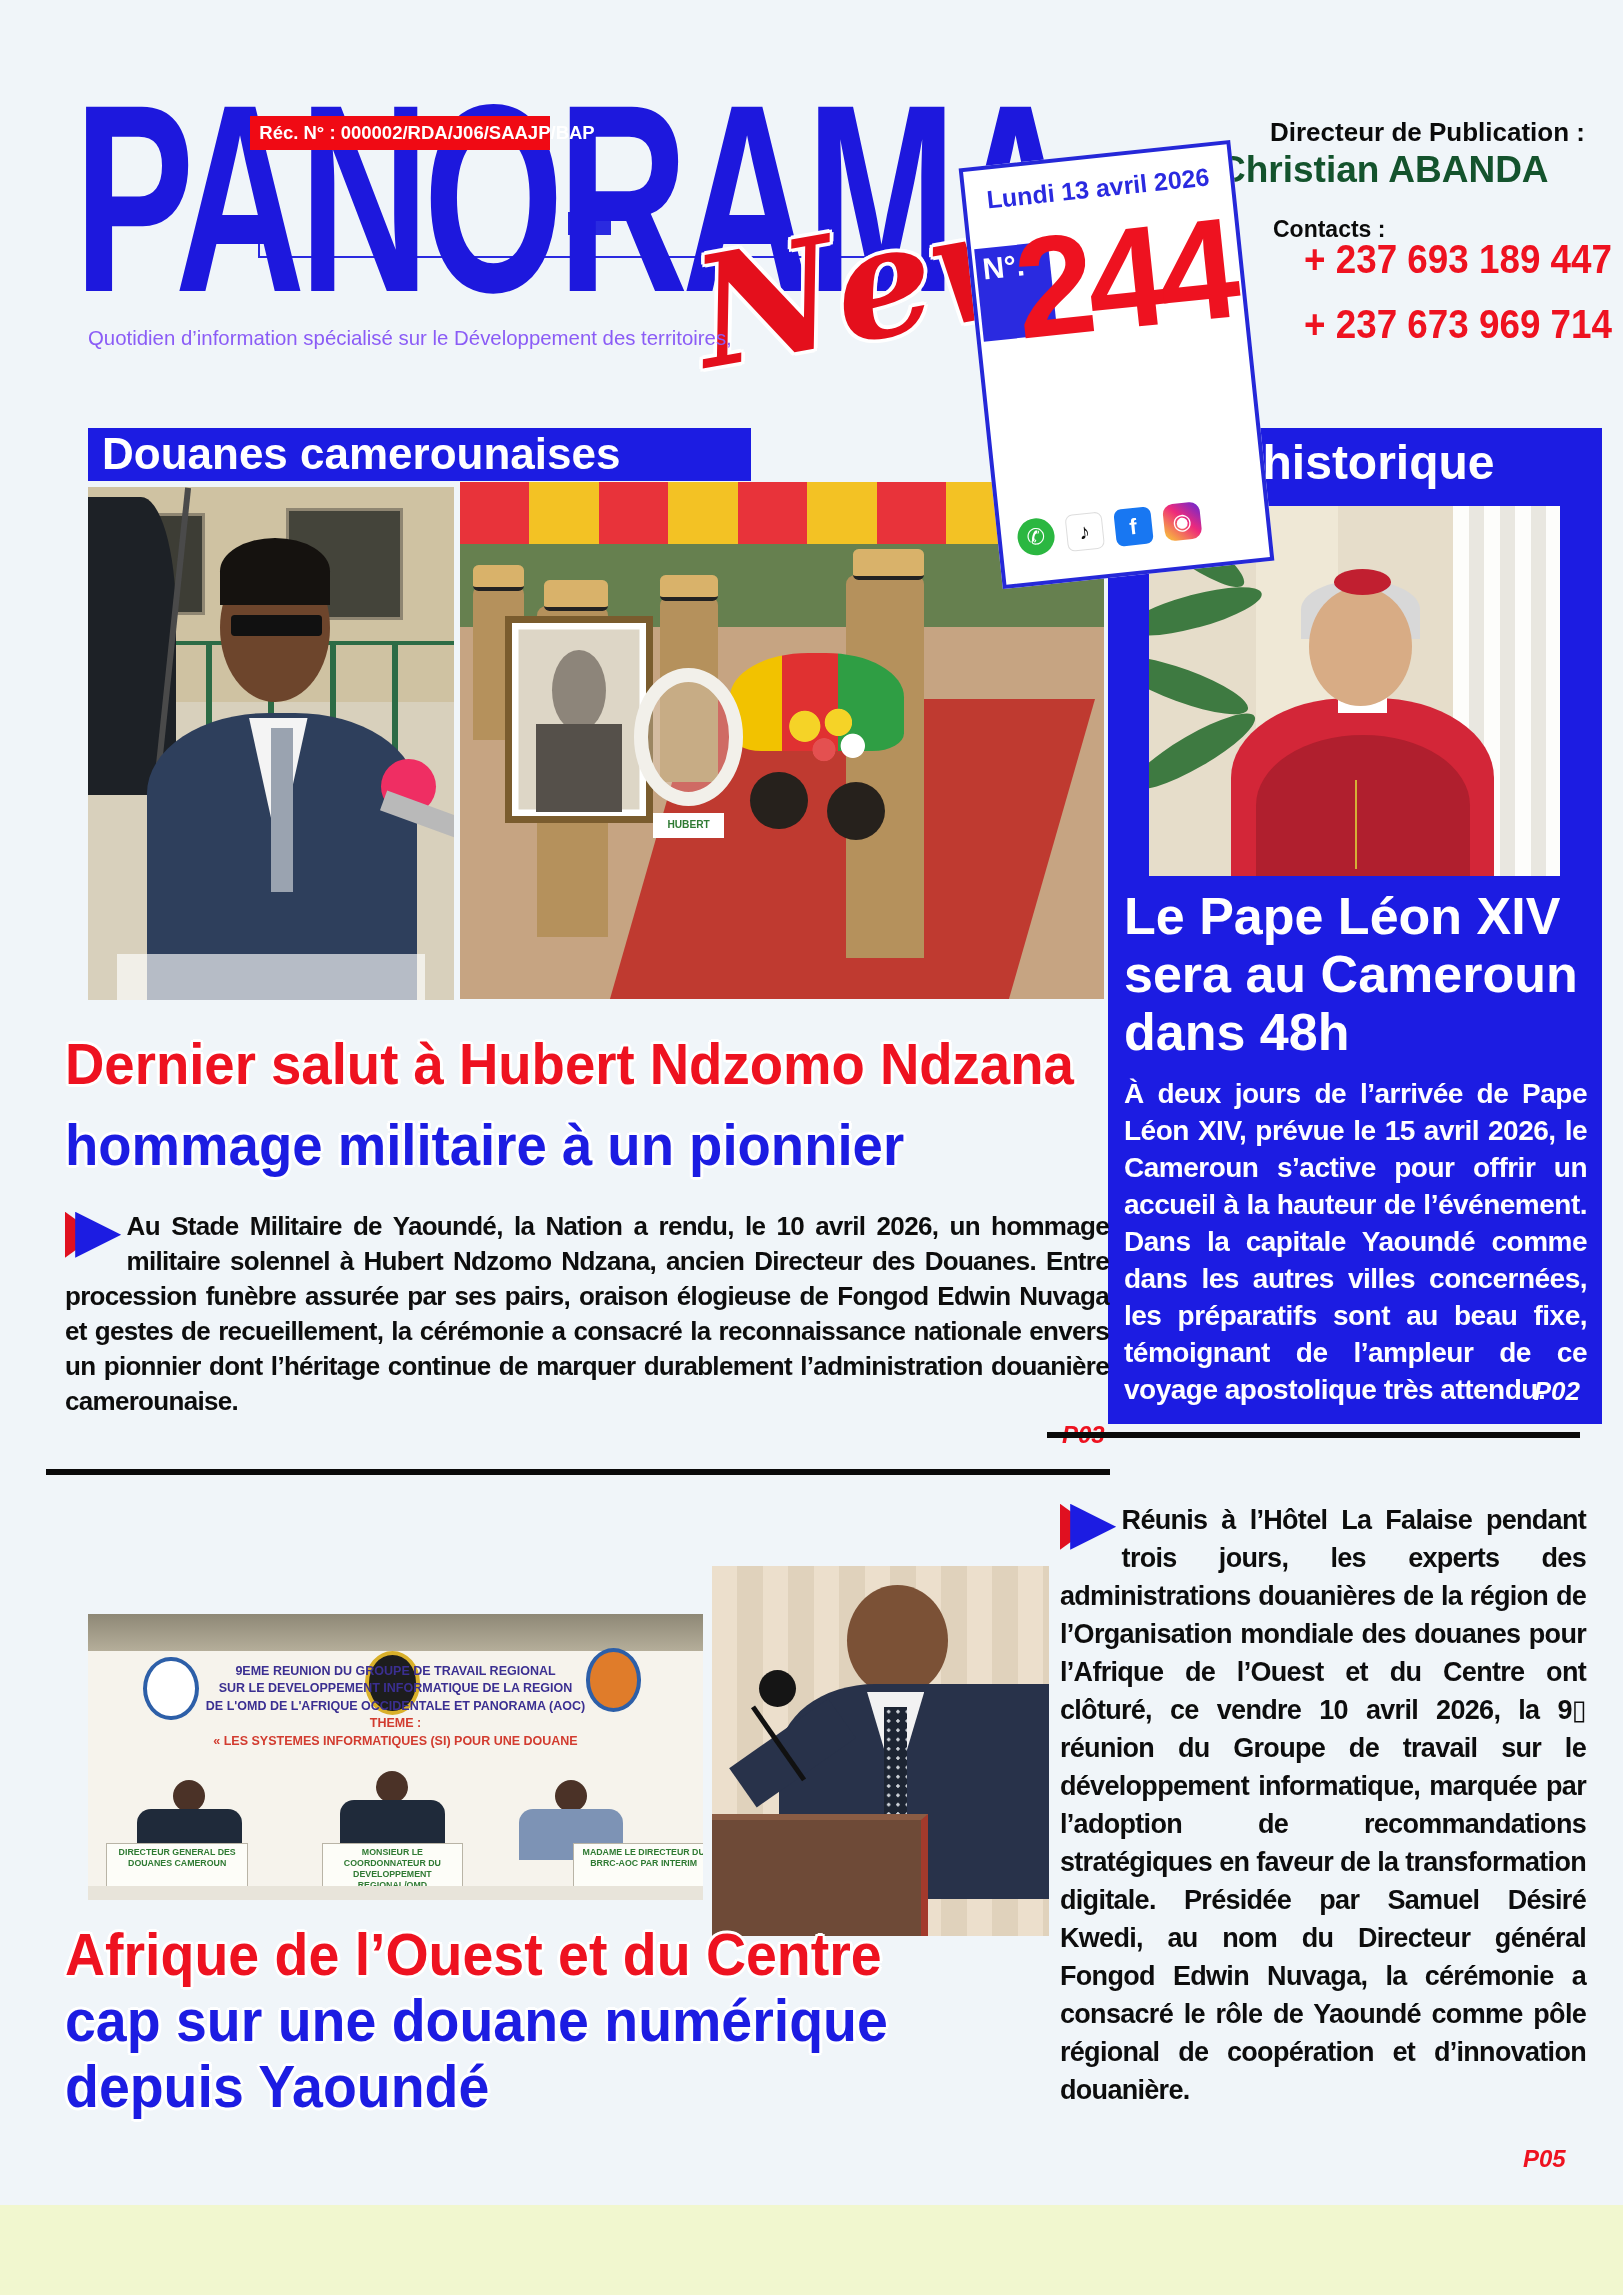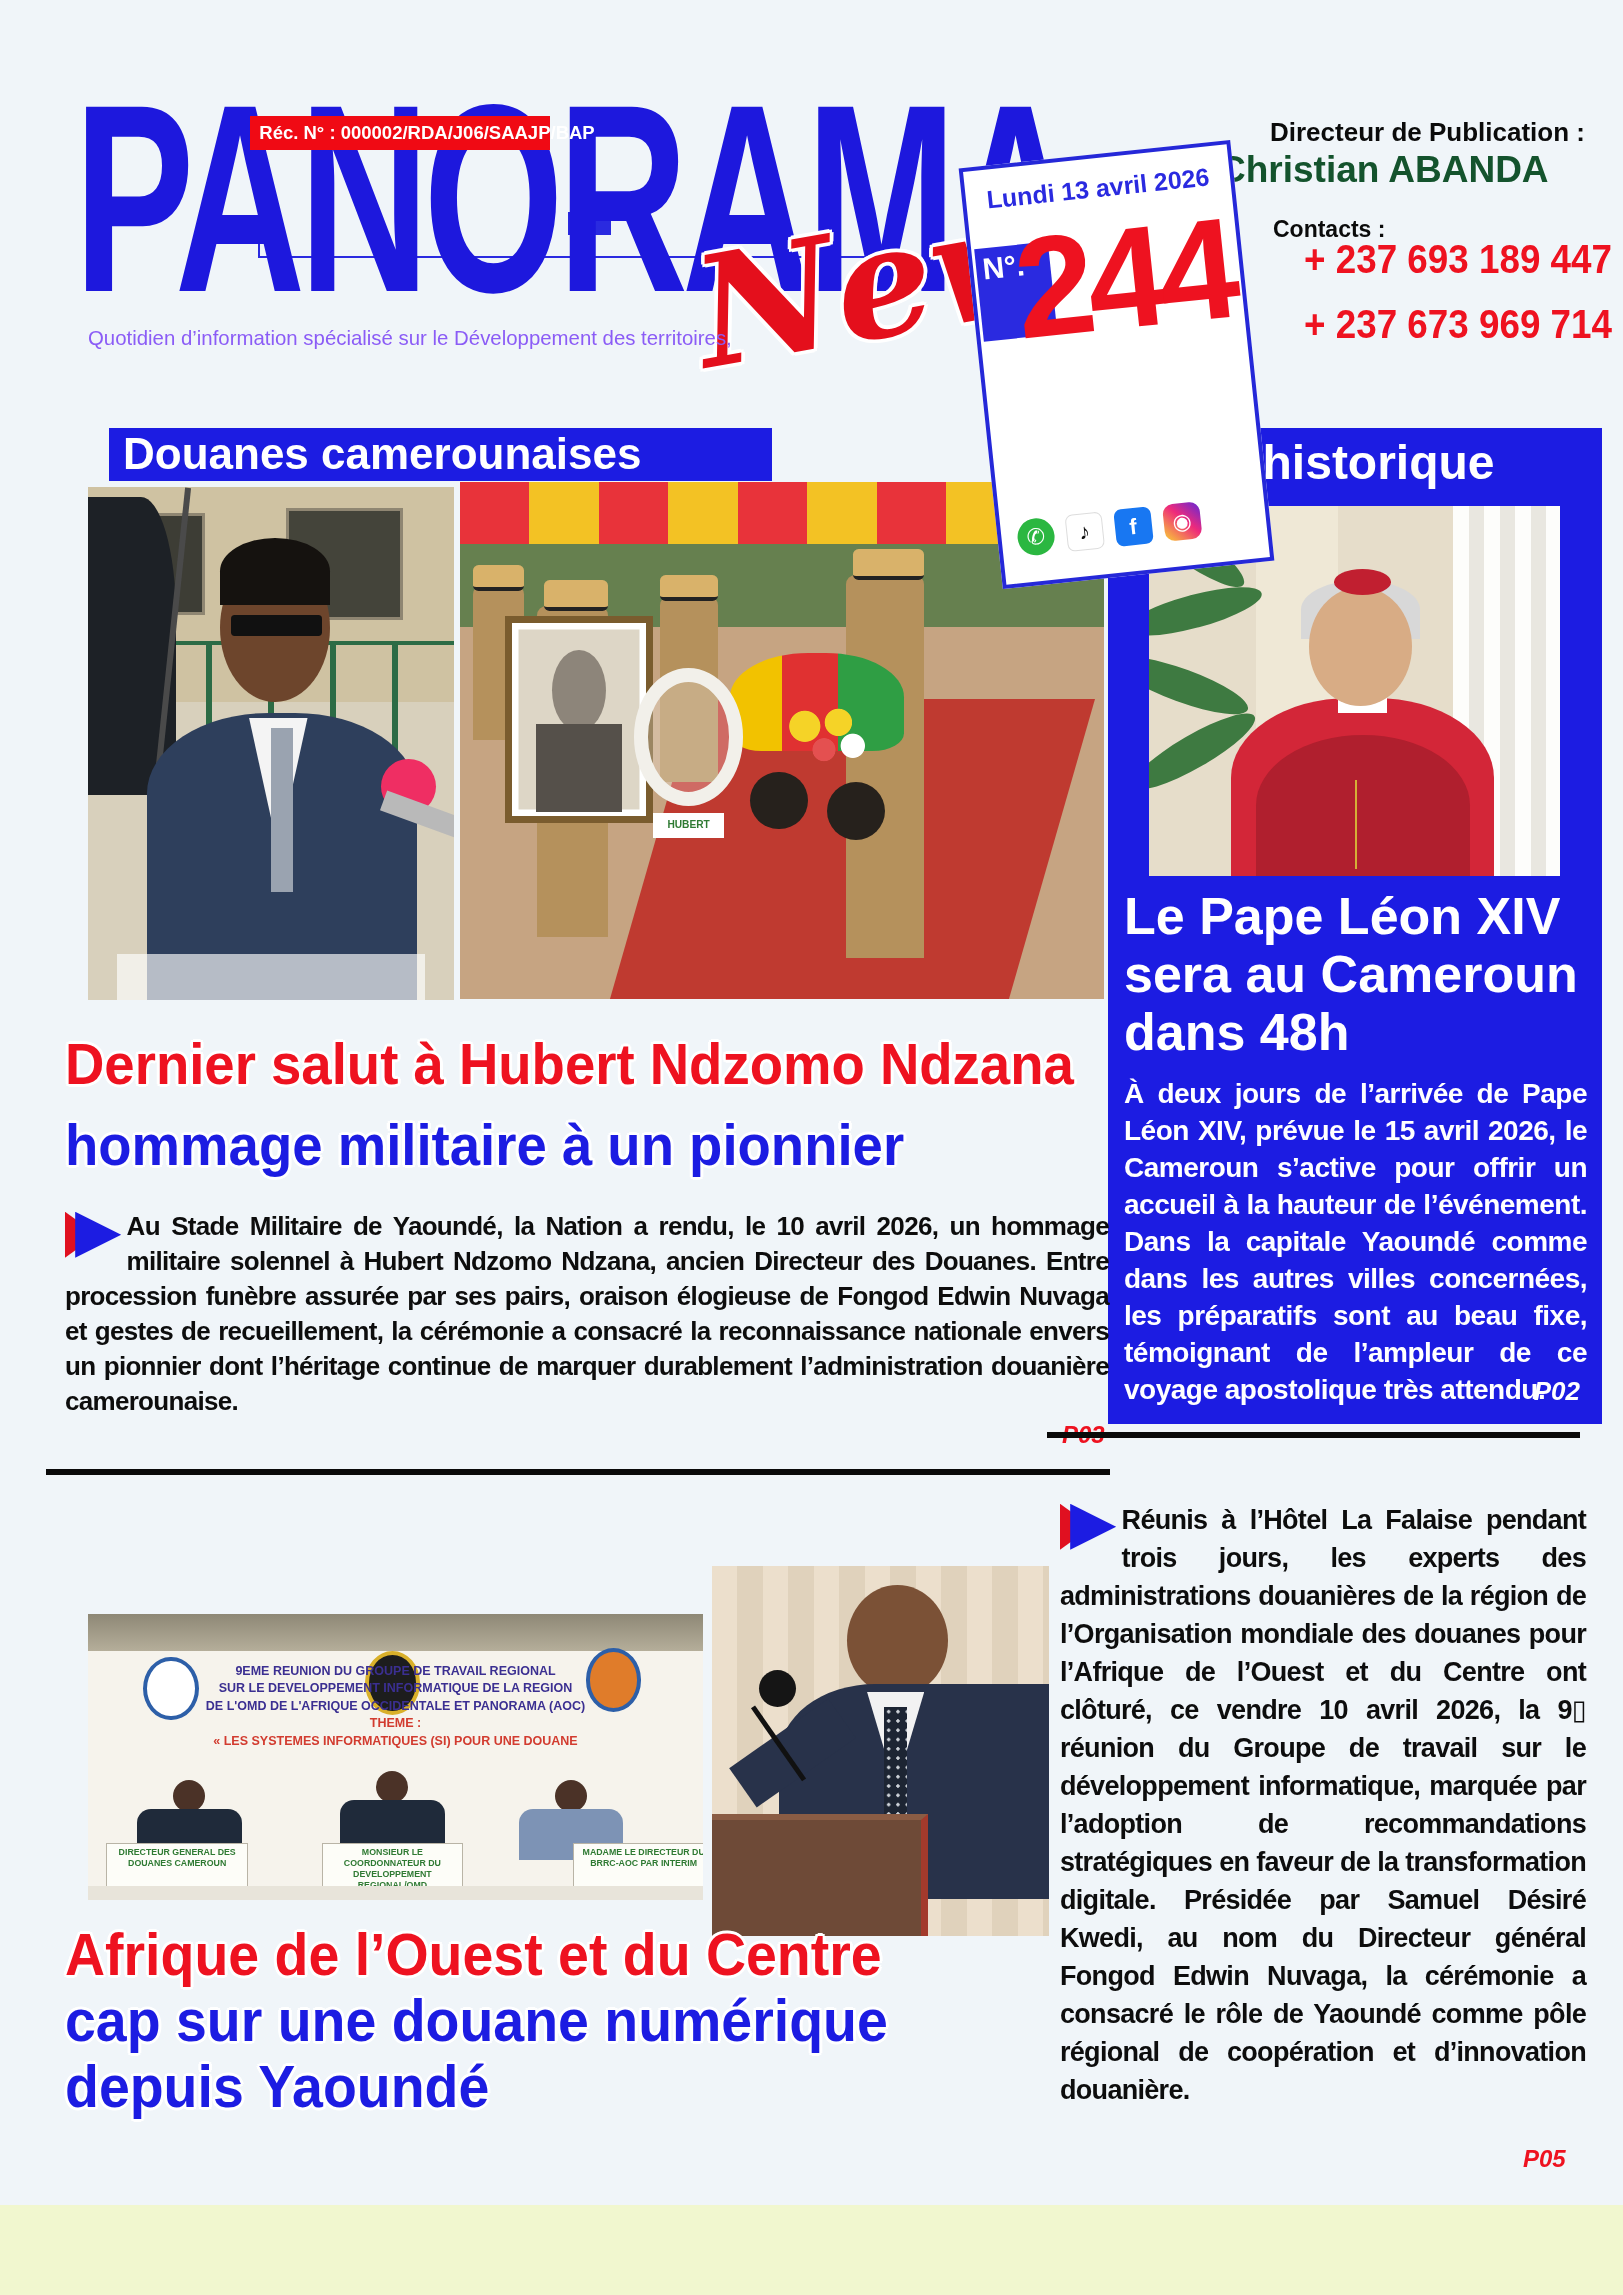--- a/index.html
+++ b/index.html
@@ -30,21 +30,21 @@
   .icon-ig { background:linear-gradient(45deg,#f9ce34,#ee2a7b 55%,#6228d7); border-radius:10.2px; }
 
   .dir-label { left:1270px; top:117px; font-size:26px; font-weight:bold; color:#0b0b0b; white-space:nowrap; }
   .dir-name { left:1219px; top:149px; font-size:37px; font-weight:bold; color:#14532d; white-space:nowrap; }
   .contacts-label { left:1273px; top:216px; font-size:23px; font-weight:bold; color:#0b0b0b; }
   .phone { font-size:40px; font-weight:bold; color:#ee1220; transform:scaleX(0.92); transform-origin:left; white-space:nowrap; }
   .phone1 { left:1304px; top:237px; }
   .phone2 { left:1304px; top:302px; }
 
   
-  .kicker { background:#1c1ce2; color:#fff; font-weight:bold; font-size:44px; height:53px; line-height:52px; padding-left:14px; white-space:nowrap;margin-left:21px; }
+  .kicker { background:#1c1ce2; color:#fff; font-weight:bold; font-size:44px; height:53px; line-height:52px; padding-left:14px; white-space:nowrap; }
   .kicker1 { left:88px; top:428px; width:663px; }
   .kicker2 { left:88px; top:1491px; width:663px; }
 
   
   .halo { text-shadow:-3.2px 0 #fff,3.2px 0 #fff,0 -3.2px #fff,0 3.2px #fff,-2.3px -2.3px #fff,2.3px 2.3px #fff,-2.3px 2.3px #fff,2.3px -2.3px #fff; }
   .hl { font-weight:bold; white-space:nowrap; transform:scaleX(0.94); transform-origin:left; }
   .hl-red { color:#ee1220; }
   .hl-blue { color:#1c1ce2; }
   .hl1 { left:65px; top:1030px; font-size:58px; }
   .hl2 { left:65px; top:1111px; font-size:58px; }

